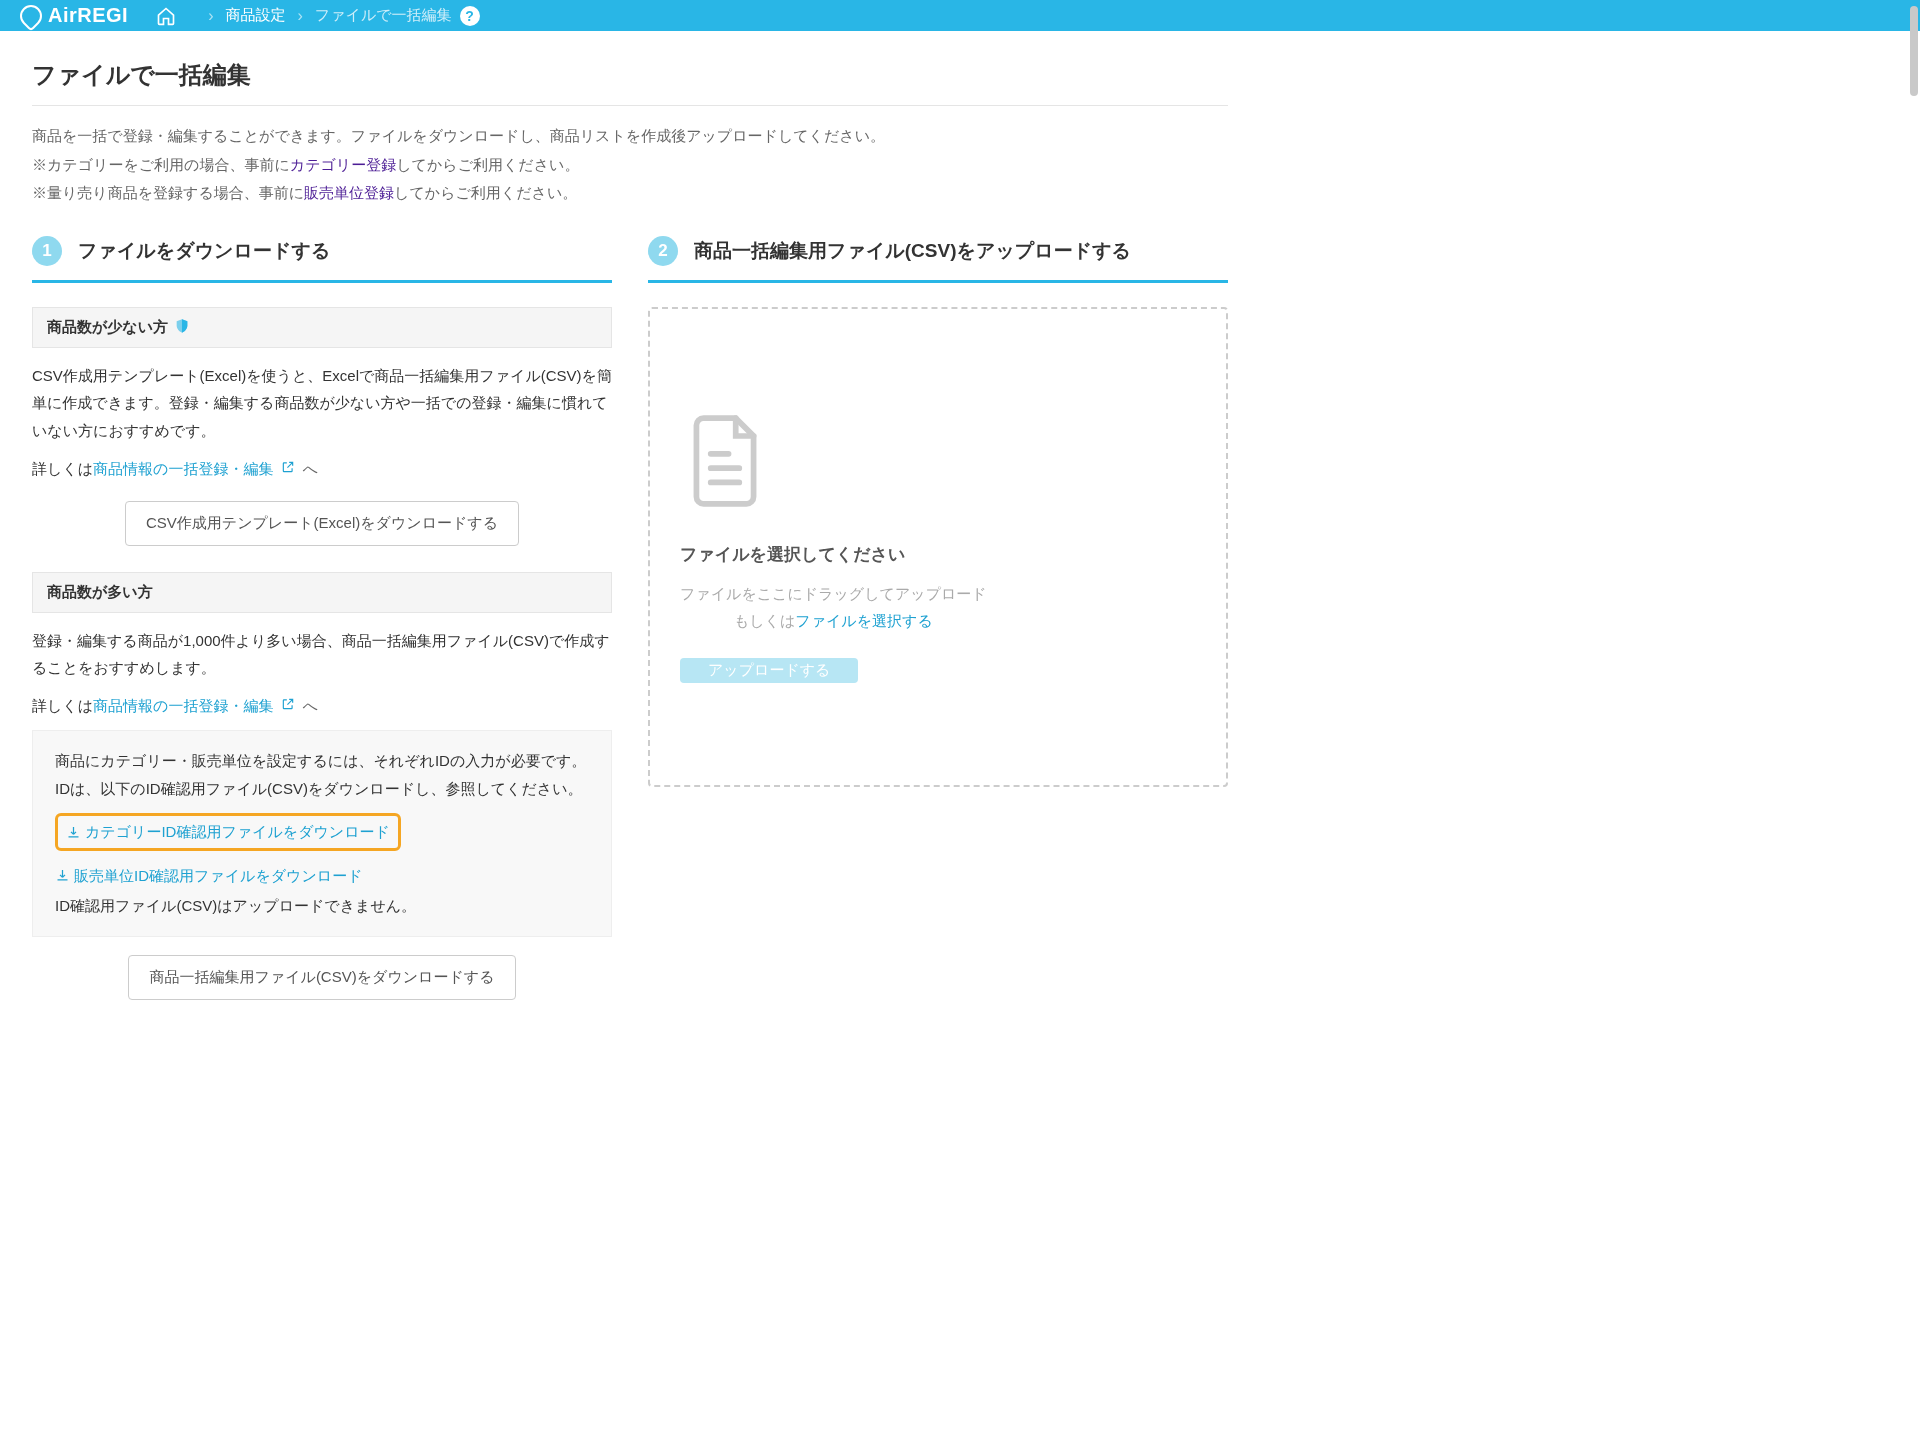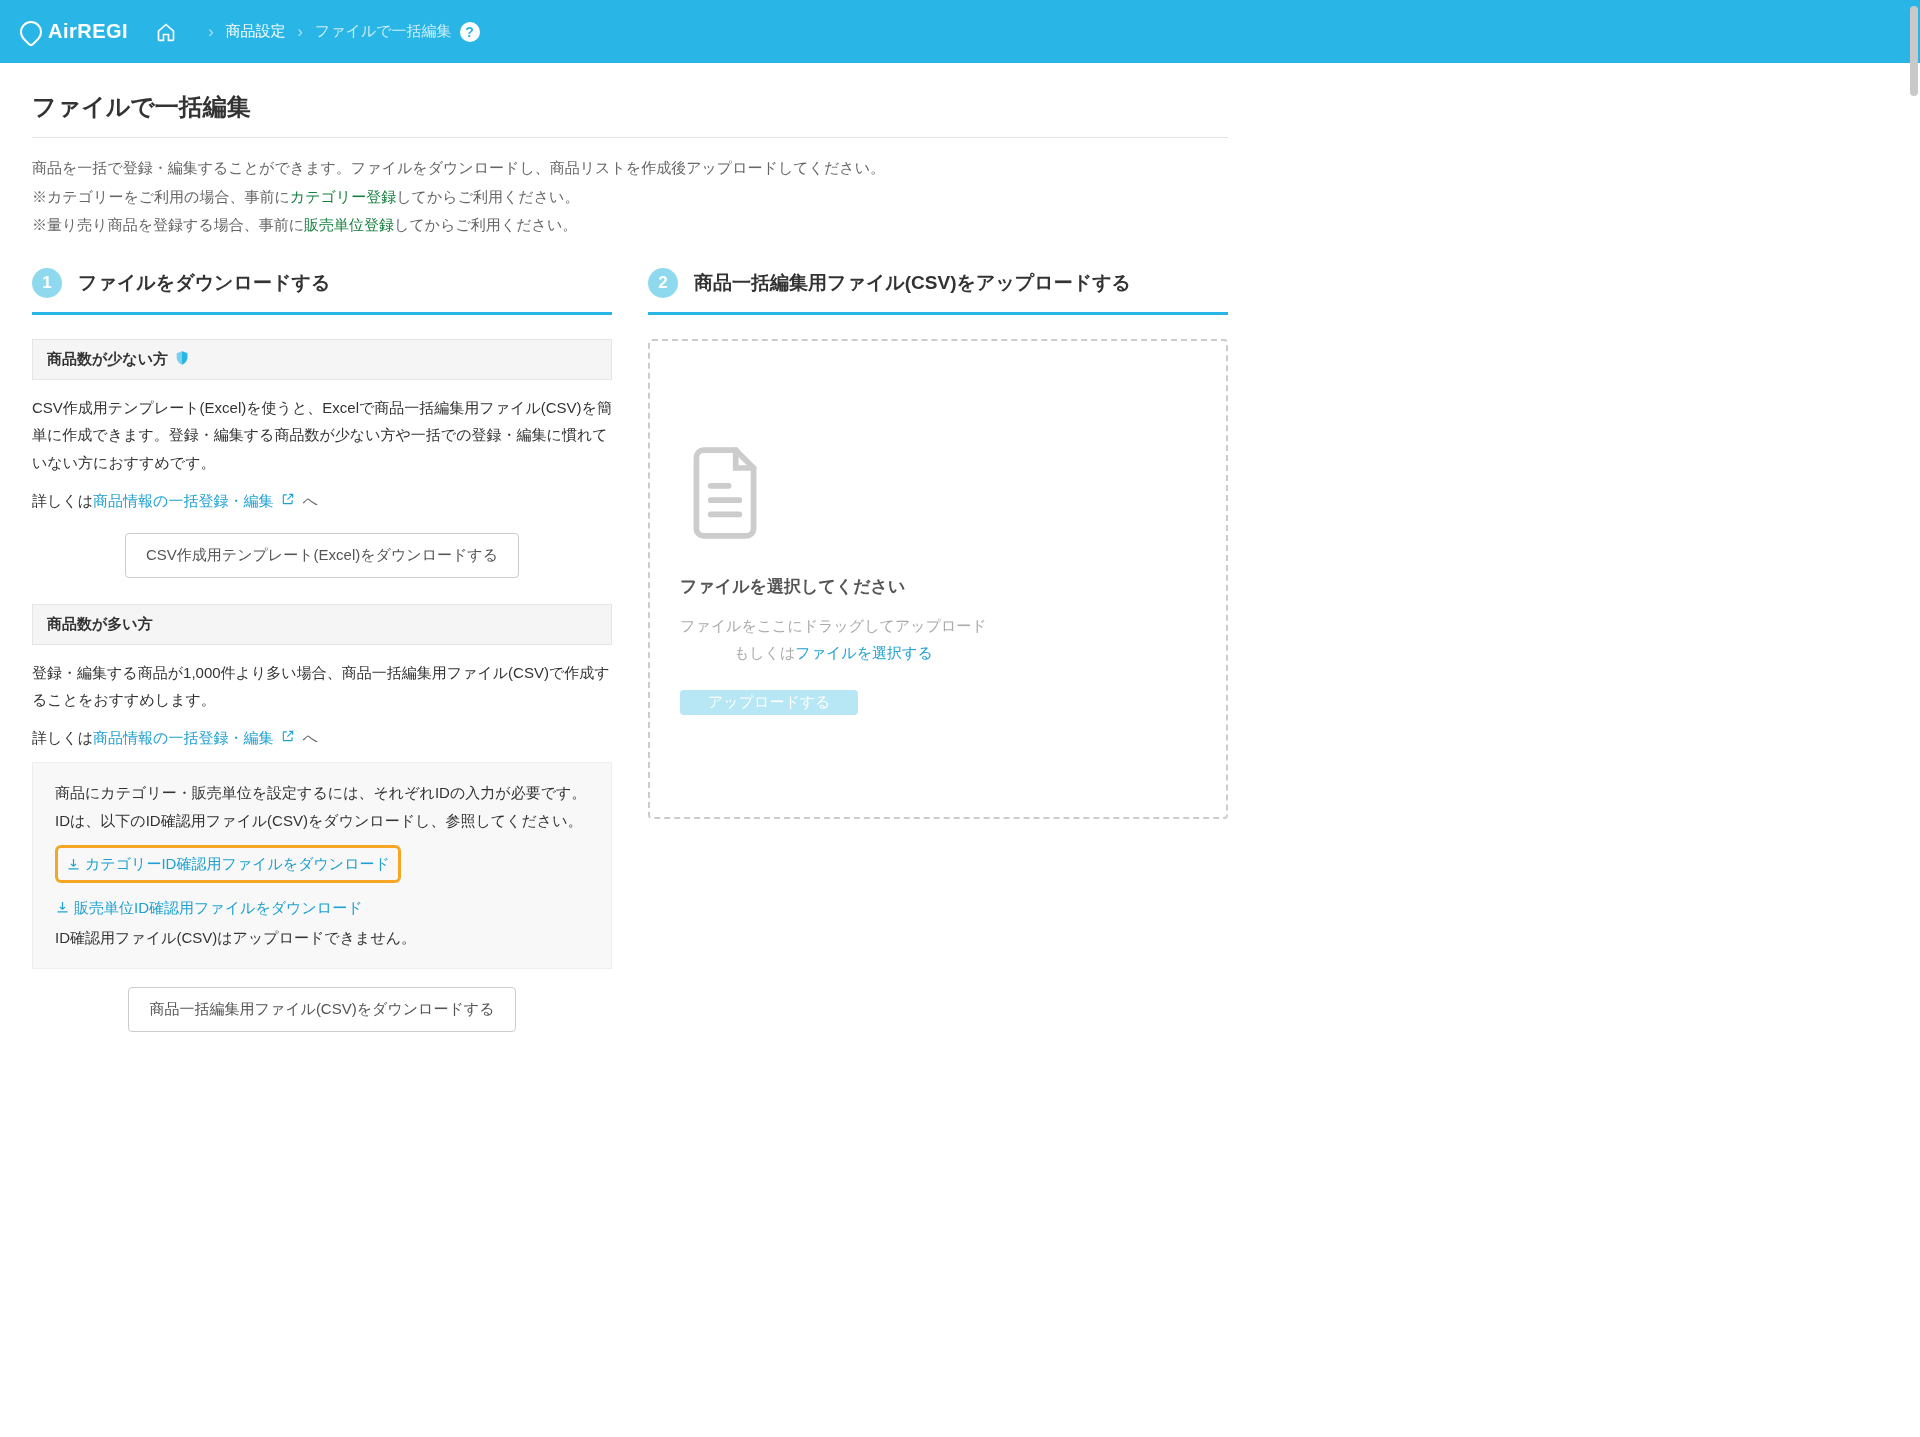--- a/index.html
+++ b/index.html
@@ -1,29 +1,29 @@
 <!DOCTYPE html>
 <html><head>
   <meta charset="utf-8">
   <style>
     * { margin: 0; padding: 0; box-sizing: border-box; }
     body { font-family: -apple-system, "Hiragino Sans", "Hiragino Kaku Gothic ProN", Meiryo, sans-serif; color: #333; background: #fff; }
-    .header { background: #29b6e6; color: #fff; height: 63px; display: flex; align-items: center; padding: 0 20px; }
+    .header { background: #29b6e6; color: #fff; height: 31px; display: flex; align-items: center; padding: 0 20px; }
     .logo { display: flex; align-items: center; font-size: 20px; font-weight: 600; letter-spacing: .5px; }
     .logo-a { display:inline-flex; width:22px; height:22px; border:2.5px solid #fff; border-radius:50% 50% 50% 4px; transform: rotate(-45deg); margin-right:6px; }
     .home-icon { margin: 0 20px 0 28px; display:inline-flex; }
     .bc-sep { margin: 0 12px; color: #aee3f4; }
     .bc-item { font-size: 15px; }
     .bc-item.current { color: #cfeef9; }
     .help-badge { display:inline-flex; width:20px; height:20px; background:#fff; color:#29b6e6; border-radius:50%; align-items:center; justify-content:center; font-size:14px; font-weight:700; margin-left:8px; }
 
     .page { max-width: 1260px; padding: 28px 32px; }
     .page-title { font-size: 24px; font-weight: 700; padding-bottom: 14px; border-bottom: 1px solid #e5e5e5; margin-bottom: 16px; }
     .intro { color: #666; font-size: 15px; line-height: 1.9; margin-bottom: 28px; }
-    .intro a { color: #15803d; text-decoration: none; }
+    .intro a { color: #4c1d95; text-decoration: none; }
     .ext-icon { display:inline-block; margin-left:3px; }
 
     .cols { display: flex; gap: 36px; }
     .col { flex: 1 1 0; }
 
     .step-head { display:flex; align-items:center; border-bottom: 3px solid #29b6e6; padding-bottom: 14px; margin-bottom: 24px; }
     .step-num { width:30px; height:30px; border-radius:50%; background:#8fd9ef; color:#fff; font-weight:700; font-size:17px; display:flex; align-items:center; justify-content:center; margin-right:16px; }
     .step-title { font-size: 19px; font-weight: 700; }
 
     .section-bar { background:#f5f5f5; border:1px solid #e5e5e5; padding: 10px 14px; font-size:15px; font-weight:700; display:flex; align-items:center; margin-bottom:14px; }

